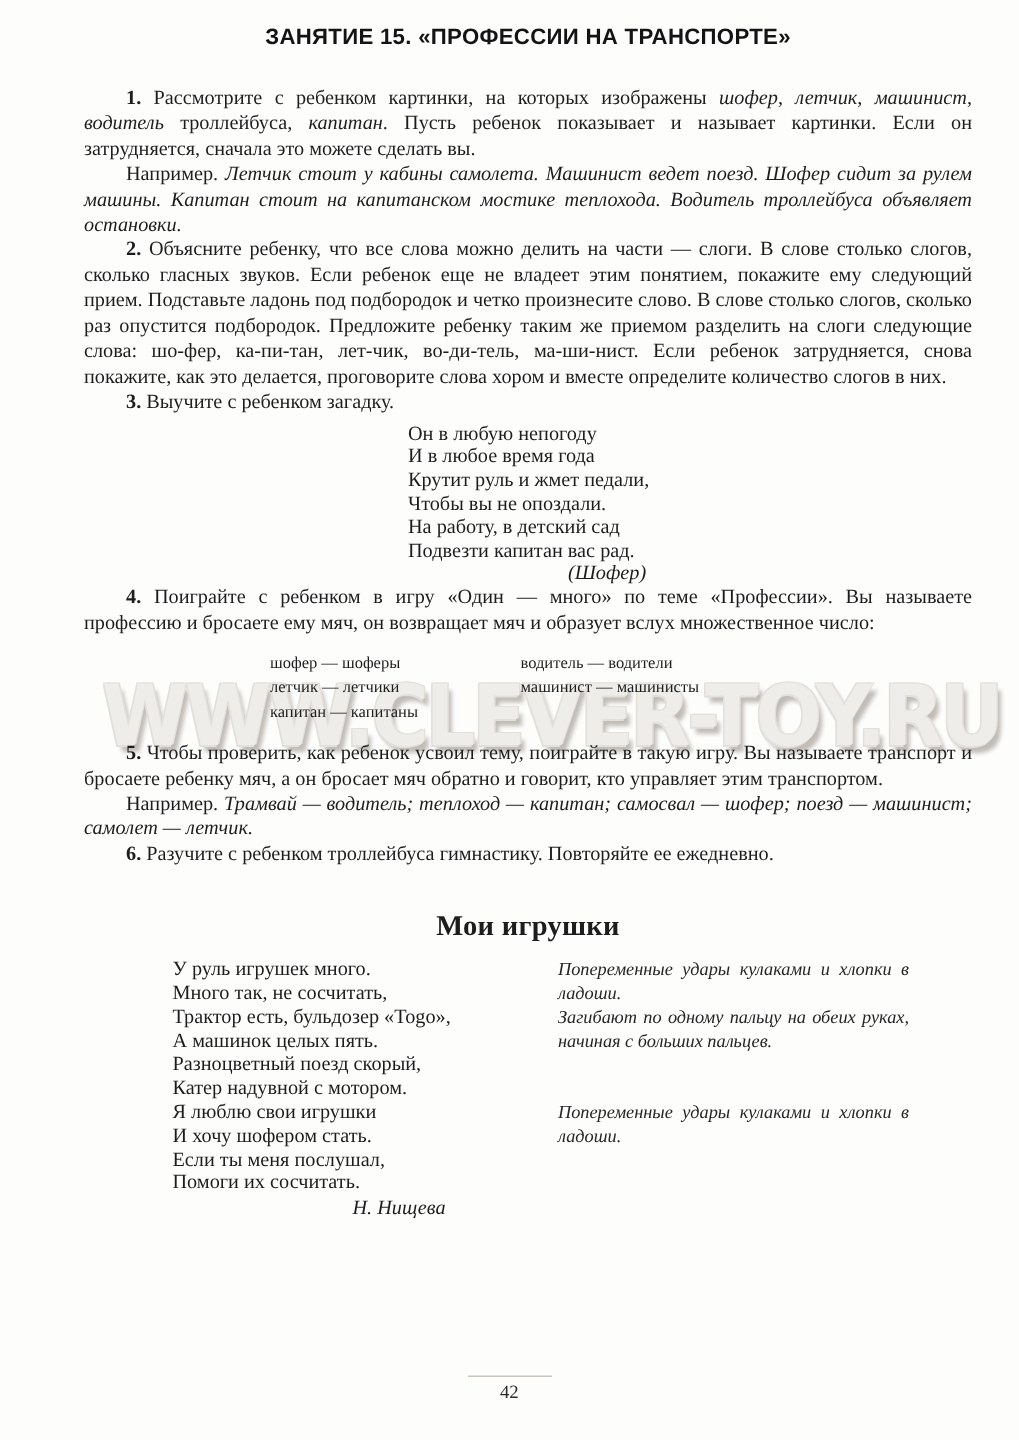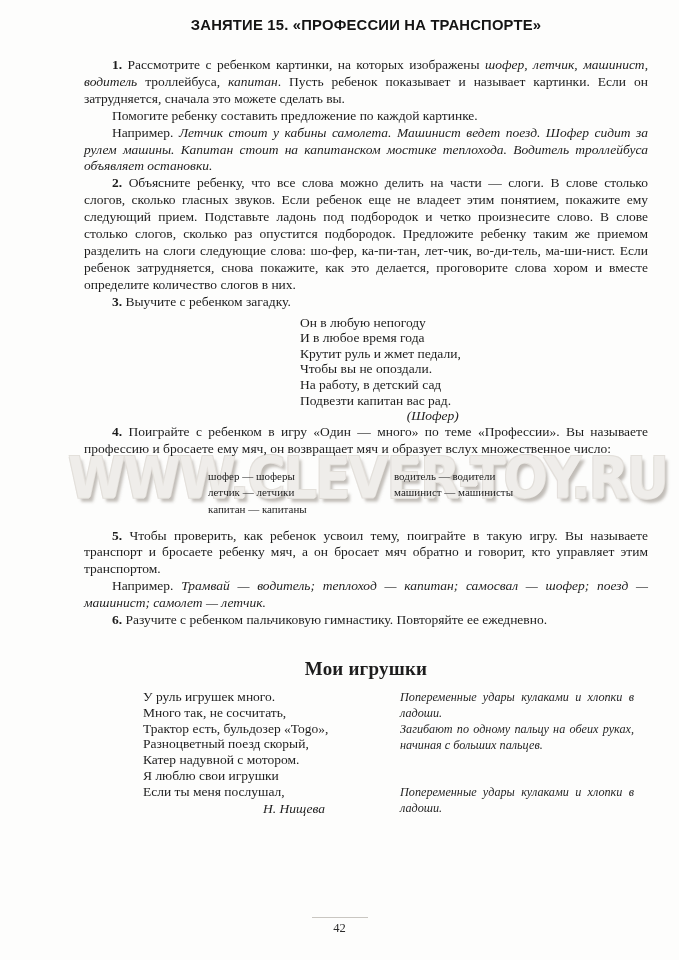--- a/index.html
+++ b/index.html
@@ -7,35 +7,35 @@
     width:679px;height:960px;background:#fdfdfc;position:relative;overflow:hidden;
     font-family:"Liberation Serif",serif;color:#1d1d1d;margin:0 auto;
   }
   .watermark{
     position:absolute;top:446px;left:68px;z-index:0;white-space:nowrap;
     font-family:"DejaVu Sans",sans-serif;font-weight:bold;font-size:52px;letter-spacing:-2px;
     color:#edebe7;
     text-shadow:-1px -1px 0 #dfdbd6,1px -1px 0 #dfdbd6,-1px 1px 0 #dfdbd6,3px 4px 3px #b6b1ab;
     transform:scaleY(1.08);transform-origin:top left;opacity:.85;
   }
-  .content{position:relative;z-index:1;padding:17px 31px 0 84px;}
+  .content{position:relative;z-index:1;padding:17px 31px 0 56px;}
   .title{
     text-align:center;font-family:"Liberation Sans",sans-serif;font-weight:bold;
     font-size:14.8px;letter-spacing:.2px;color:#141414;
   }
   .para{font-size:13.5px;line-height:16.9px;text-align:justify;text-indent:28px;}
   .para .b{font-weight:bold;}
   .para .i,.i{font-style:italic;}
   .first-para{margin-top:24px;}
   .riddle-wrap{margin-left:216px;margin-top:4px;font-size:13.5px;line-height:15.6px;}
   .riddle-block{display:inline-block;}
   .riddle-block .line{white-space:nowrap;}
   .riddle-answer{text-align:right;font-style:italic;padding-right:2px;}
   .pairs{position:relative;margin-top:10px;margin-left:124px;font-size:11px;line-height:16.6px;height:51px;}
-  .pairs-right{position:absolute;left:186px;top:0;}
+  .pairs-right{position:absolute;left:167px;top:0;}
   .p-after-pairs{margin-top:9px;}
   .fp-heading{text-align:center;font-weight:bold;font-size:19px;margin-top:29px;letter-spacing:.2px;}
   .fingerplay{position:relative;margin-left:59px;margin-top:9px;font-size:13.5px;line-height:15.8px;min-height:160px;}
   .notes{position:absolute;left:257px;top:1px;width:234px;font-size:12.2px;line-height:15.8px;font-style:italic;text-align:justify;color:#262626;}
   .note{position:absolute;left:0;width:100%;}
   .note-1{top:0;}
   .note-2{top:32px;font-style:italic;}
   .note-3{top:95px;}
   .author{margin-left:120px;font-style:italic;margin-top:1px;font-size:13.5px;}
   .footer{position:absolute;left:0;right:0;top:917px;z-index:1;text-align:center;}
@@ -47,21 +47,20 @@
 
 <div class="page">
 
   <div class="watermark">WWW.CLEVER-TOY.RU</div>
 
   <div class="content">
 
     <div class="title">ЗАНЯТИЕ 15. «ПРОФЕССИИ НА ТРАНСПОРТЕ»</div>
 
     <div class="para first-para"><span class="b">1. </span><span>Рассмотрите с ребенком картинки, на которых изображены </span><span class="i">шофер</span><span>, </span><span class="i">летчик</span><span>, </span><span class="i">машинист</span><span>, </span><span class="i">водитель</span><span> троллейбуса, </span><span class="i">капитан</span><span>. Пусть ребенок показывает и называет картинки. Если он затрудняется, сначала это можете сделать вы.</span></div>
-    <div class="para"><span>Помогите ребенку составить предложение по каждой картинке.</span></div>
     <div class="para"><span>Например. </span><span class="i">Летчик стоит у кабины самолета. Машинист ведет поезд. Шофер сидит за рулем машины. Капитан стоит на капитанском мостике теплохода. Водитель троллейбуса объявляет остановки.</span></div>
     <div class="para"><span class="b">2. </span><span>Объясните ребенку, что все слова можно делить на части — слоги. В слове столько слогов, сколько гласных звуков. Если ребенок еще не владеет этим понятием, покажите ему следующий прием. Подставьте ладонь под подбородок и четко произнесите слово. В слове столько слогов, сколько раз опустится подбородок. Предложите ребенку таким же приемом разделить на слоги следующие слова: шо-фер, ка-пи-тан, лет-чик, во-ди-тель, ма-ши-нист. Если ребенок затрудняется, снова покажите, как это делается, проговорите слова хором и вместе определите количество слогов в них.</span></div>
     <div class="para"><span class="b">3. </span><span>Выучите с ребенком загадку.</span></div>
 
     <div class="riddle-wrap">
       <div class="riddle-block">
         <div>
             <div class="line">Он в любую непогоду</div>
             <div class="line">И в любое время года</div>
             <div class="line">Крутит руль и жмет педали,</div>
@@ -82,33 +81,36 @@
           <div class="line">капитан — капитаны</div>
         </div>
       <div class="pairs-right">
           <div class="line">водитель — водители</div>
           <div class="line">машинист — машинисты</div>
         </div>
     </div>
 
     <div class="para p-after-pairs"><span class="b">5. </span><span>Чтобы проверить, как ребенок усвоил тему, поиграйте в такую игру. Вы называете транспорт и бросаете ребенку мяч, а он бросает мяч обратно и говорит, кто управляет этим транспортом.</span></div>
     <div class="para"><span>Например. </span><span class="i">Трамвай — водитель; теплоход — капитан; самосвал — шофер; поезд — машинист; самолет — летчик.</span></div>
-    <div class="para"><span class="b">6. </span><span>Разучите с ребенком пальчиковую гимнастику. Повторяйте ее ежедневно.</span></div>
+    <div class="para"><span class="b">6. </span><span>Разучите с ребенком троллейбуса гимнастику. Повторяйте ее ежедневно.</span></div>
 
     <div class="fp-heading">Мои игрушки</div>
 
     <div class="fingerplay">
       <div class="poem">
           <div class="line">У руль игрушек много.</div>
           <div class="line">Много так, не сосчитать,</div>
           <div class="line">Трактор есть, бульдозер «Togo»,</div>
+          <div class="line">А машинок целых пять.</div>
           <div class="line">Разноцветный поезд скорый,</div>
           <div class="line">Катер надувной с мотором.</div>
           <div class="line">Я люблю свои игрушки</div>
+          <div class="line">И хочу шофером стать.</div>
           <div class="line">Если ты меня послушал,</div>
+          <div class="line">Помоги их сосчитать.</div>
         </div>
       <div class="notes">
         <div class="note note-1">Попеременные удары кулаками и хлопки в ладоши.</div>
         <div class="note note-2">Загибают по одному пальцу на обеих руках, начиная с больших пальцев.</div>
         <div class="note note-3">Попеременные удары кулаками и хлопки в ладоши.</div>
       </div>
       <div class="author">Н. Нищева</div>
     </div>
 
   </div>

